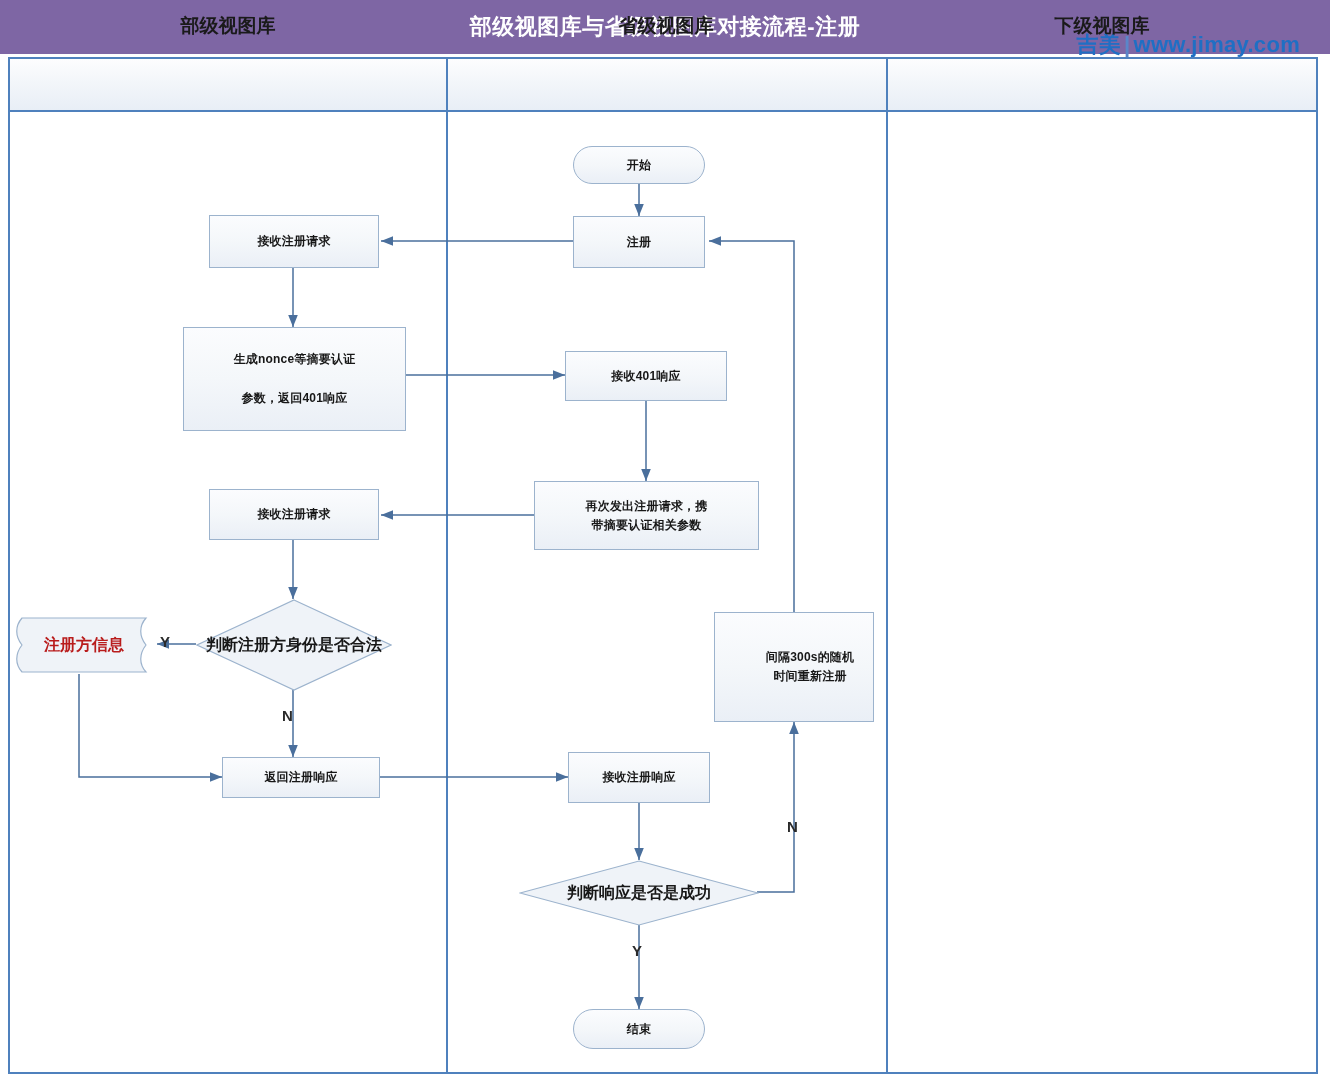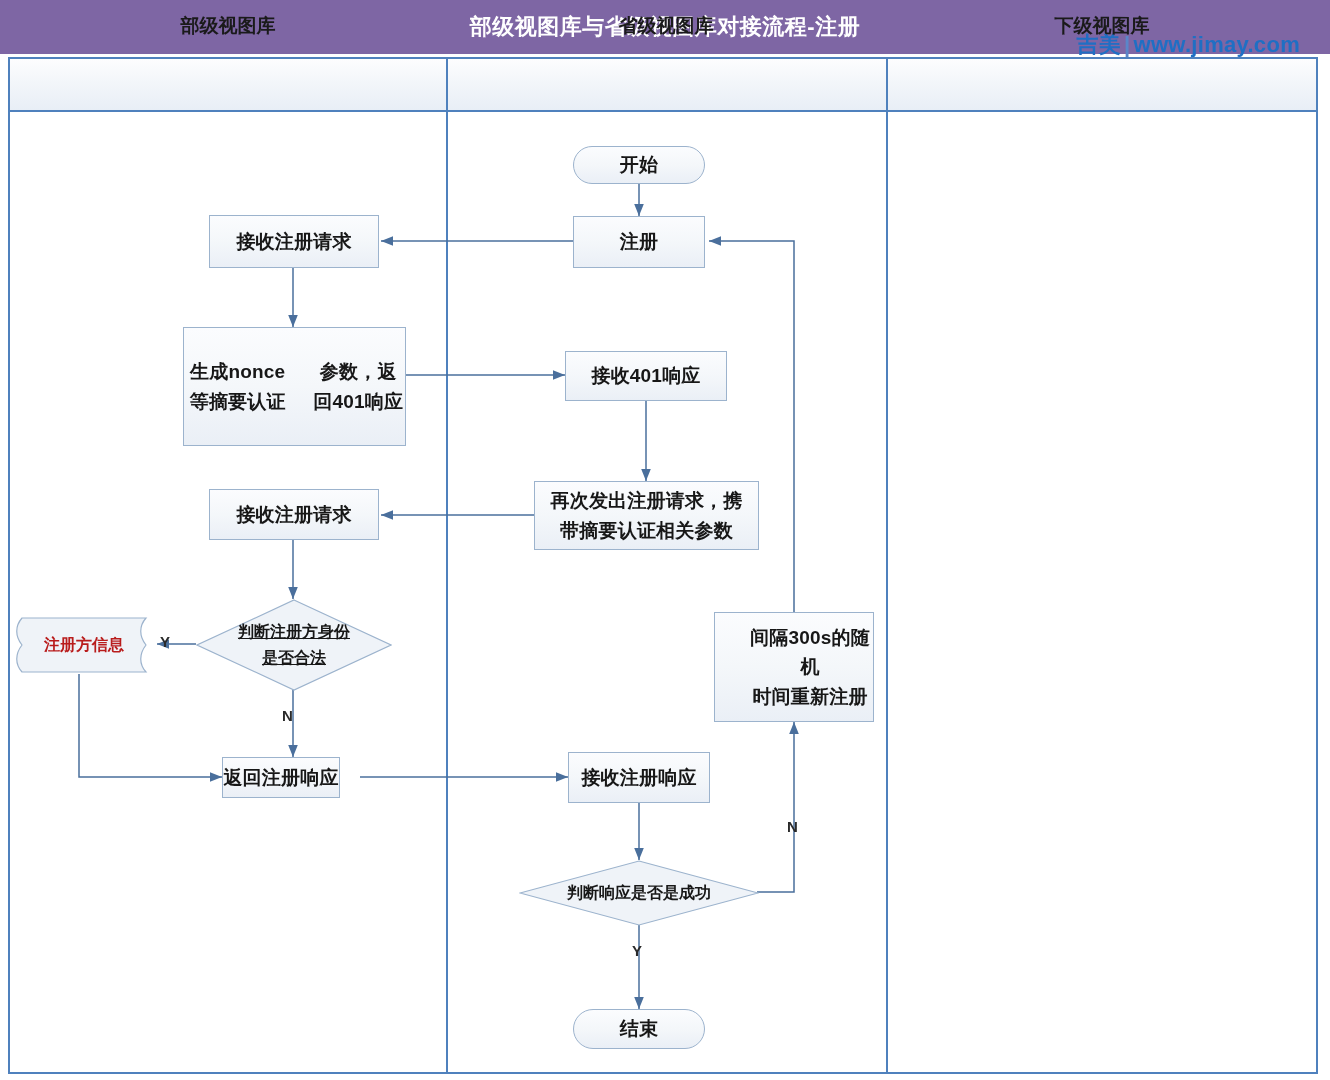--- a/index.html
+++ b/index.html
@@ -80,21 +80,21 @@
   }
 
   
   .shape{
     position:absolute;
     box-sizing:border-box;
     display:flex;
     align-items:center;
     justify-content:center;
     text-align:center;
-    font-size:19px;
+    font-size:12px;
     font-weight:bold;
     color:#171717;
     line-height:1.55;
     letter-spacing:.2px;
   }
   .proc{
     border:1px solid #9cb3cd;
     background:linear-gradient(to bottom,#fbfcfe 0%,#f4f7fa 50%,#eaeff6 100%);
   }
   .term{
@@ -218,21 +218,21 @@
   </div>
 
   <div class="shape proc" style="left:573px; top:216px; width:132px; height:52px;">
     <span>注册</span>
   </div>
 
   <div class="shape proc" style="left:209px; top:215px; width:170px; height:53px;">
     <span>接收注册请求</span>
   </div>
 
-  <div class="shape proc" style="left:183px; top:327px; width:223px; height:119px; flex-direction:row;gap:20px;">
+  <div class="shape proc" style="left:183px; top:327px; width:223px; height:104px; flex-direction:column;gap:20px;">
     <span>生成nonce等摘要认证</span>
     <span>参数，返回401响应</span>
   </div>
 
   <div class="shape proc" style="left:565px; top:351px; width:162px; height:50px;">
     <span>接收401响应</span>
   </div>
 
   <div class="shape proc" style="left:534px; top:481px; width:225px; height:69px; flex-direction:column;">
     <span>再次发出注册请求，携</span>
@@ -240,37 +240,37 @@
   </div>
 
   <div class="shape proc" style="left:209px; top:489px; width:170px; height:51px;">
     <span>接收注册请求</span>
   </div>
 
   <div class="diamond-wrap" style="left:196px; top:599px; width:196px; height:92px;">
     <svg width="196" height="92" viewBox="0 0 196 92">
       <polygon points="98,1 195,46 98,91 1,46" fill="#eff3f8" stroke="#9cb3cd" stroke-width="1.2"></polygon>
     </svg>
-    <div class="diamond-label" style="flex-direction:column;text-decoration:underline;">
+    <div class="diamond-label" style="flex-direction:row;">
       <span>判断注册方身份</span>
       <span>是否合法</span>
     </div>
   </div>
 
   <div class="doc-wrap" style="left:10px; top:616px; width:148px; height:58px;">
     <svg width="148" height="58" viewBox="0 0 148 58">
       <path d="M12,2 L136,2 C129,10 129,20 136,29 C129,38 129,48 136,56 L12,56
                C5,48 5,38 12,29 C5,20 5,10 12,2 Z" fill="#eff3f8" stroke="#9cb3cd" stroke-width="1.2"></path>
     </svg>
     <div class="doc-label">
       <span>注册方信息</span>
     </div>
   </div>
 
-  <div class="shape proc" style="left:222px; top:757px; width:118px; height:41px;">
+  <div class="shape proc" style="left:222px; top:757px; width:158px; height:41px;">
     <span>返回注册响应</span>
   </div>
 
   <div class="shape proc" style="left:568px; top:752px; width:142px; height:51px;">
     <span>接收注册响应</span>
   </div>
 
   <div class="shape proc" style="left:714px; top:612px; width:160px; height:110px; flex-direction:column;padding-left:32px;">
     <span>间隔300s的随机</span>
     <span>时间重新注册</span>

